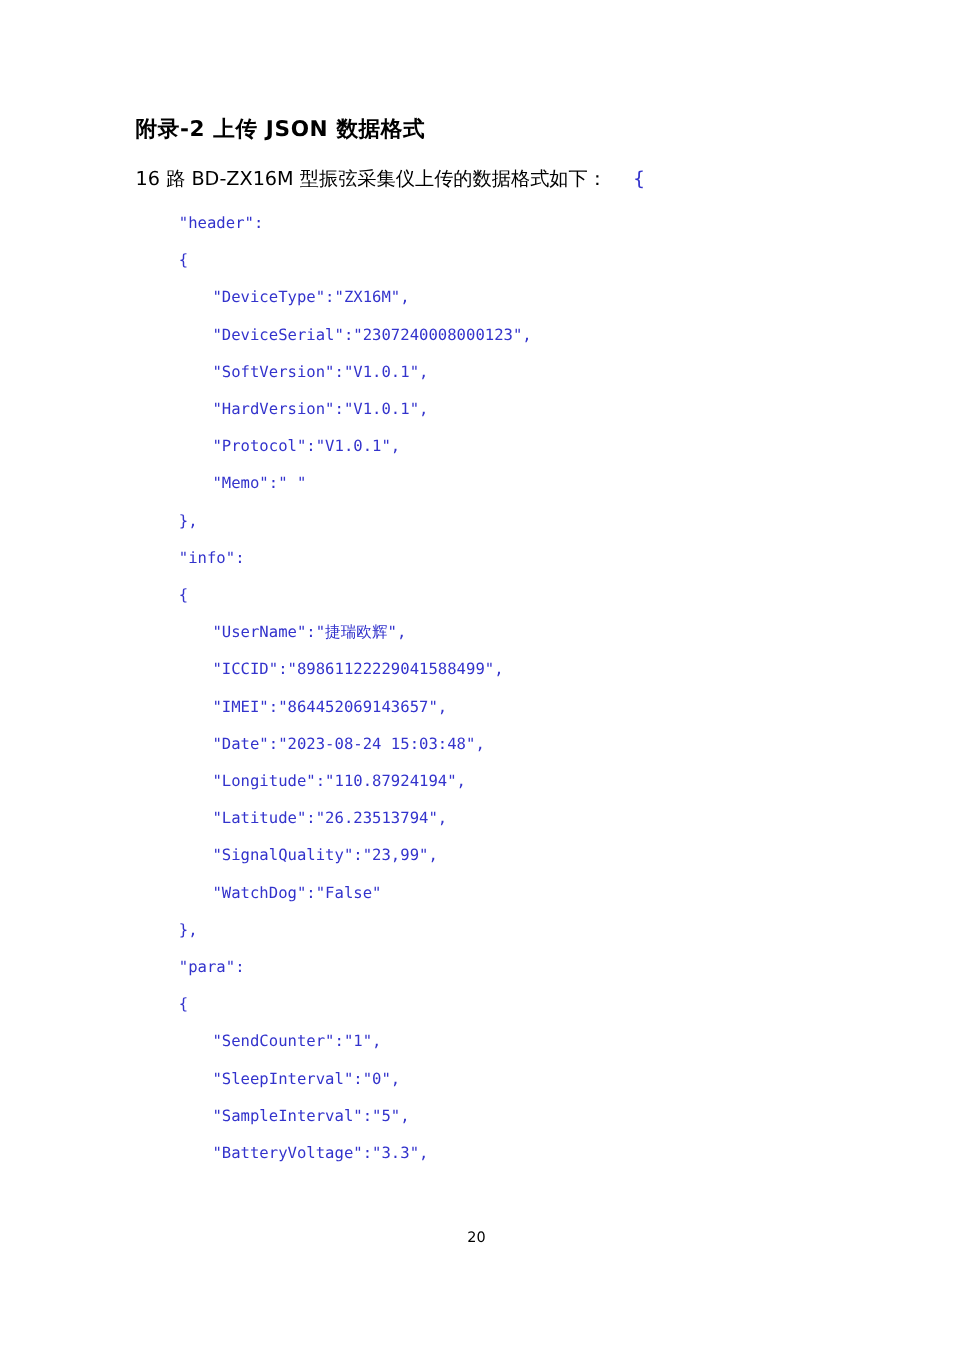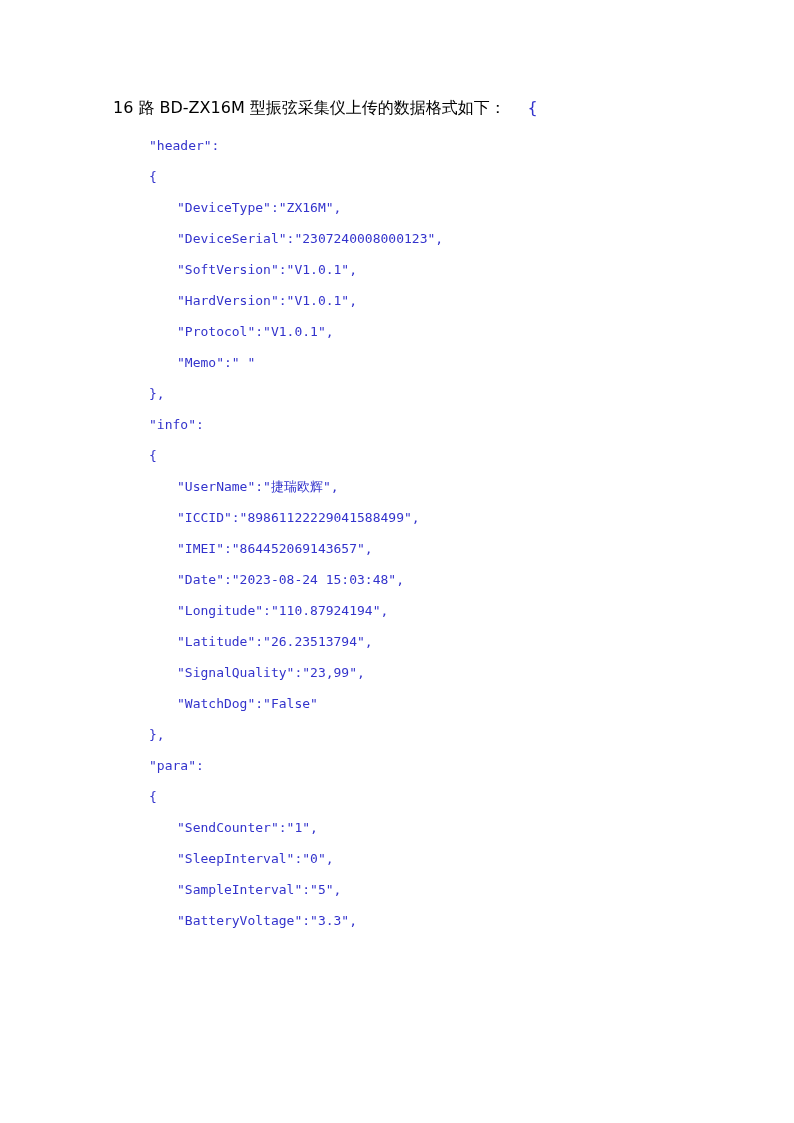--- a/index.html
+++ b/index.html
@@ -73,20 +73,21 @@
     font-size: 12px;
     color: #000000;
   }
 </style>
 </head>
 <body>
 
 <div class="page">
   <div class="content">
 
+    <h1 class="doc-title">附录-2 上传 JSON 数据格式</h1>
 
     <p class="intro">
       <span>16 路 BD-ZX16M 型振弦采集仪上传的数据格式如下：</span><span class="brace">{</span>
     </p>
 
     <div class="code-block" id="code-block">
         <div class="code-line indent-1">"header":</div>
         <div class="code-line indent-1">{</div>
         <div class="code-line indent-2">"DeviceType":"ZX16M",</div>
         <div class="code-line indent-2">"DeviceSerial":"2307240008000123",</div>
@@ -109,13 +110,14 @@
         <div class="code-line indent-1">"para":</div>
         <div class="code-line indent-1">{</div>
         <div class="code-line indent-2">"SendCounter":"1",</div>
         <div class="code-line indent-2">"SleepInterval":"0",</div>
         <div class="code-line indent-2">"SampleInterval":"5",</div>
         <div class="code-line indent-2">"BatteryVoltage":"3.3",</div>
       </div>
 
   </div>
 
+  <div class="page-number">20</div>
 </div>
 
 </body></html>

